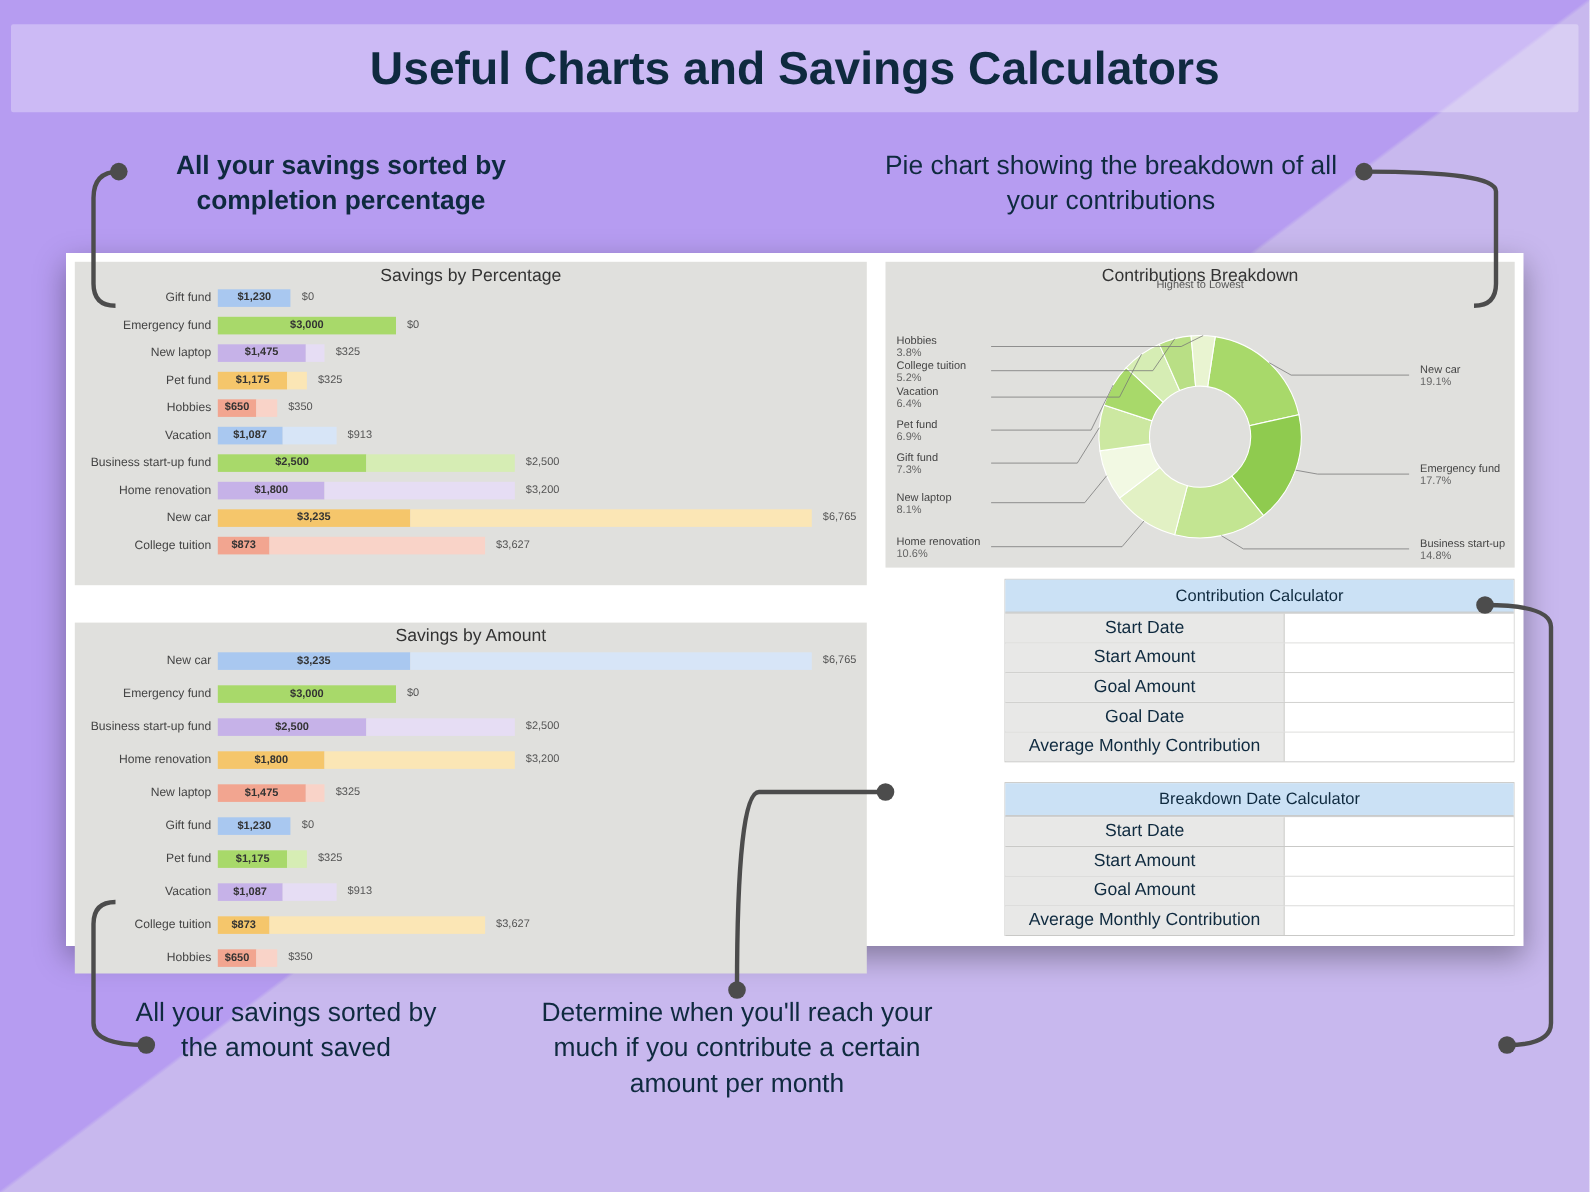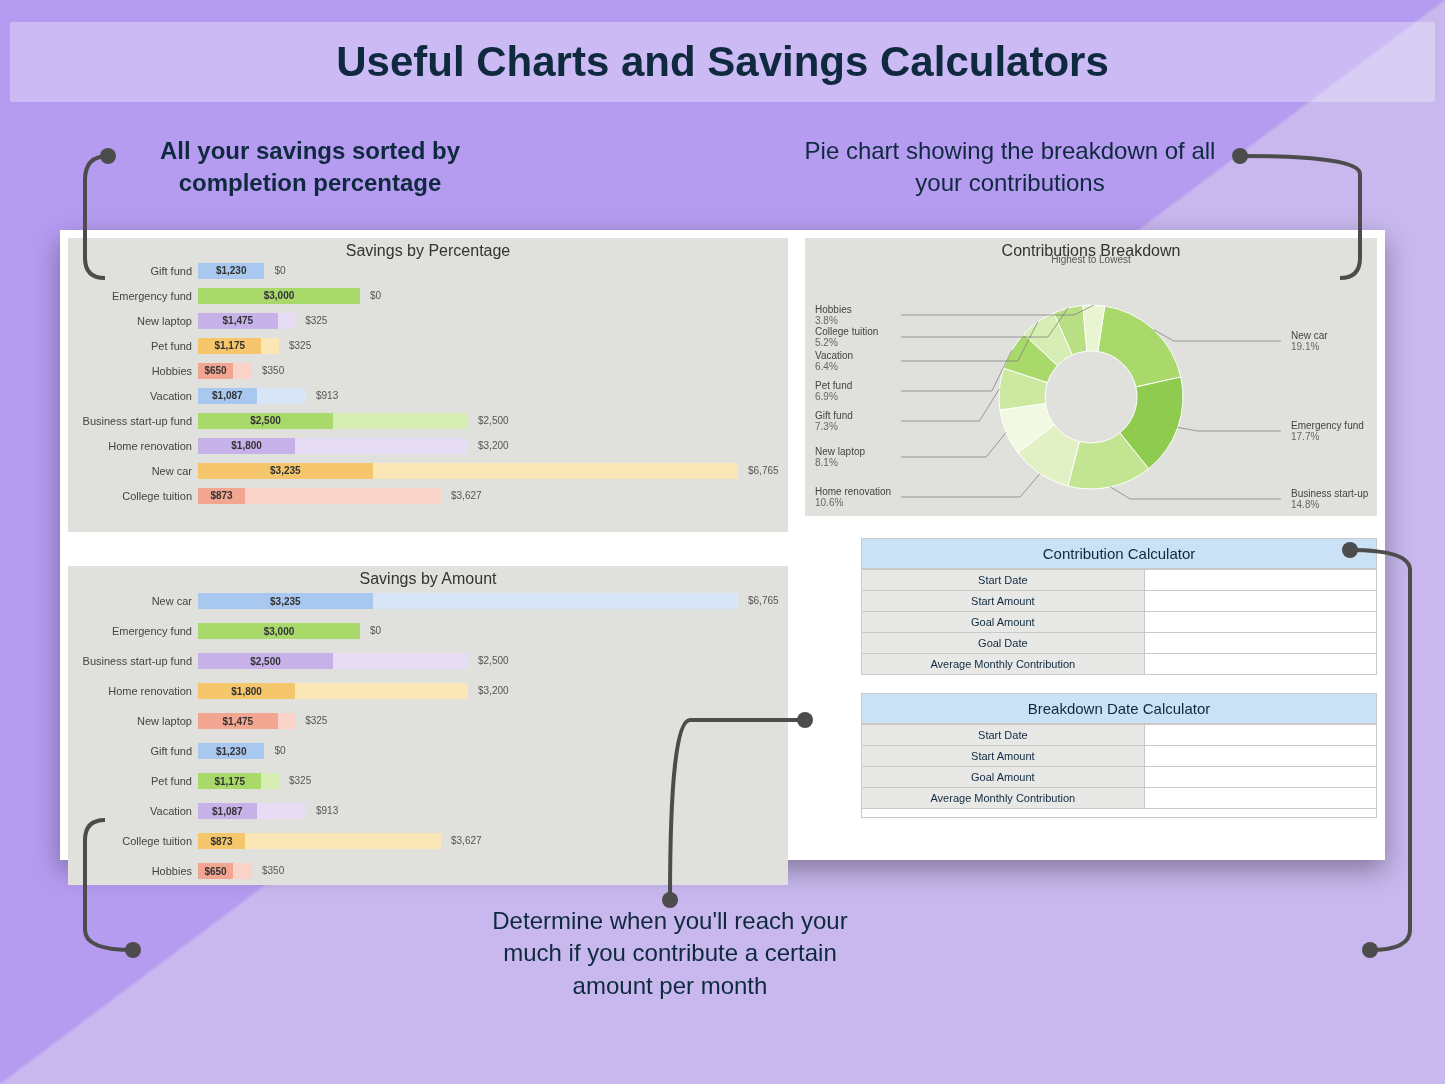--- a/index.html
+++ b/index.html
@@ -59,21 +59,21 @@
     background:var(--panel-white);
     box-shadow:0 10px 26px rgba(0,0,0,0.35);
   }
   .quad{
     position:absolute; background:var(--panel);
     overflow:hidden;
   }
   .q-tl{left:8px; top:8px;   width:720px; height:294px;}
   .q-tr{right:8px; top:8px;  width:572px; height:278px;}
   .q-bl{left:8px;  top:296px;width:720px; height:319px;margin-top:40px;}
-  .q-br{right:8px; top:308px;width:516px; height:325px;}
+  .q-br{right:8px; top:296px;width:464px; height:325px;}
   .chart-title{
     position:absolute; left:0; right:0; top:4px;
     text-align:center; font-size:16px; color:#333; font-weight:400;
   }
   .chart-sub{
     position:absolute; left:0; right:0; top:16px;
     text-align:center; font-size:10px; color:#555;
   }
   
   .hbars{position:absolute; left:10px; right:8px; top:20px; bottom:6px;}
@@ -85,36 +85,37 @@
   .remlbl{position:absolute; font-size:10px; color:#555; top:2px;}
   
   .donut-wrap{position:absolute; left:0; right:0; top:44px; bottom:4px;}
   .donut-svg{position:absolute; left:50%; top:50%; transform:translate(-50%,-50%);}
   .leader{stroke:#777; stroke-width:0.7; fill:none;}
   
   .calc{margin:0 0 18px 0; border:1px solid var(--grid);}
   .calc-title{background:var(--calc-header); text-align:center; font-size:15px; padding:6px 0; border-bottom:1px solid var(--grid);}
   .calc-row{display:flex; border-top:1px solid var(--grid);}
   .calc-row:first-of-type{border-top:none;}
-  .calc-row .k{flex:0 0 55%; background:var(--calc-row); font-size:11px; text-align:center; padding:4px 4px; border-right:1px solid var(--grid);}
+  .calc-row .k{flex:0 0 55%; background:var(--calc-row); font-size:16px; text-align:center; padding:4px 4px; border-right:1px solid var(--grid);}
   .calc-row .v{flex:1; background:#fff; font-size:12px; padding:4px 4px;}
   
   .svg-overlay{position:absolute; left:0; top:0; width:100%; height:100%; pointer-events:none;}
   .conn{stroke:var(--callout); stroke-width:4; fill:none;}
   .dot{fill:var(--dot);}
 </style>
 </head>
 <body>
 
 <div class="canvas">
 
   <div class="header-bar">Useful Charts and Savings Calculators</div>
 
   <div class="caption" style="left:110px; top:135px; width:400px;font-weight:bold;">All your savings sorted by completion percentage</div>
   <div class="caption" style="left:800px; top:135px; width:420px;">Pie chart showing the breakdown of all your contributions</div>
+  <div class="caption" style="left:120px; top:905px; width:280px;">All your savings sorted by the amount saved</div>
   <div class="caption" style="left:470px; top:905px; width:400px;">Determine when you'll reach your much if you contribute a certain amount per month</div>
 
   <div class="sheet">
     <div class="quad q-tl">
       <div class="chart-title">Savings by Percentage</div>
       <div class="hbars" id="hbars-pct">
           <div class="brow" style="height: 25px;">
             <div class="lbl">Gift fund</div>
             <div class="track">
               <div class="seg" style="left: 0px; width: 66.42px; background: rgb(169, 200, 240);">

